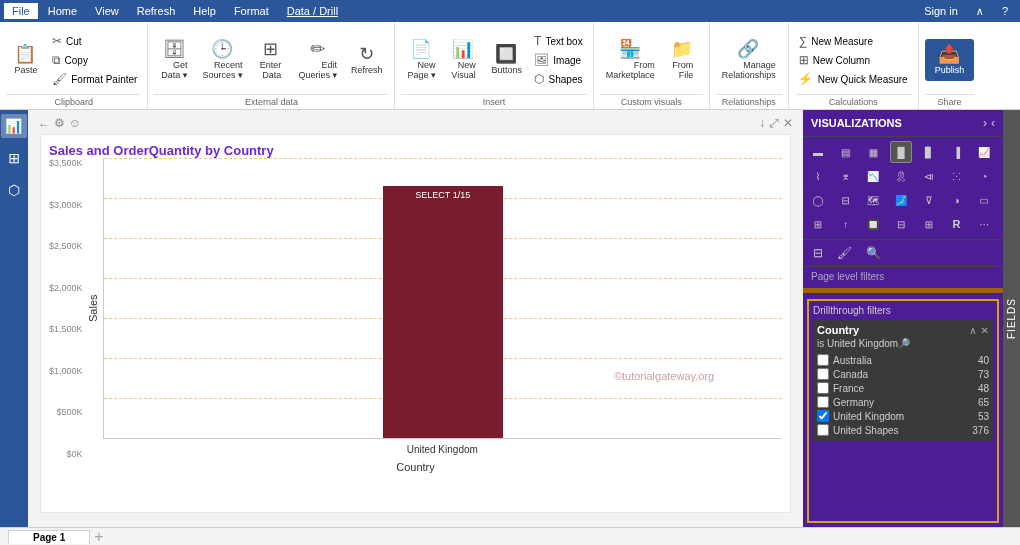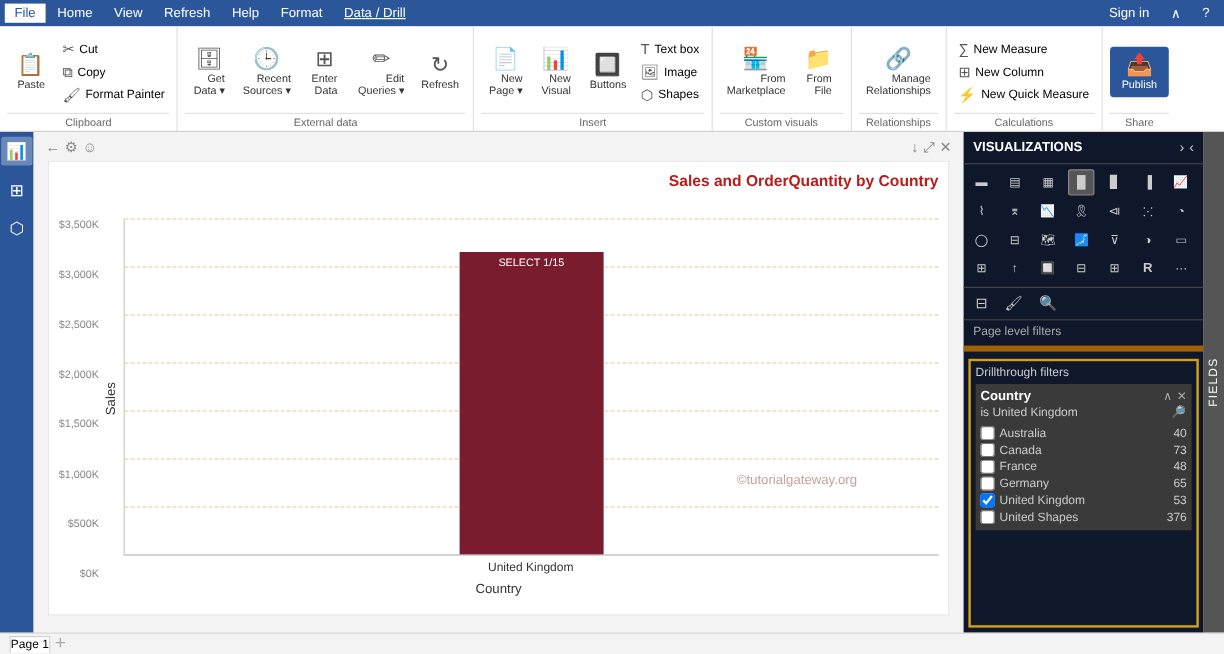--- a/index.html
+++ b/index.html
@@ -23,25 +23,25 @@
     .ribbon-btn-s .icon-s { font-size: 12px; color: #555; }
 
     
     .left-icons { width: 28px; background: #2b579a; display: flex; flex-direction: column; align-items: center; padding: 4px 0; gap: 8px; }
     .left-icons .icon-item { color: white; font-size: 14px; cursor: pointer; padding: 4px; }
     .left-icons .icon-item.active { background: rgba(255,255,255,0.3); border-radius: 2px; }
     .canvas-nav { display: flex; justify-content: space-between; align-items: center; padding: 2px 6px; background: #f3f3f3; }
     .nav-btn { font-size: 12px; color: #888; cursor: pointer; background: none; border: none; }
 
     .chart-container { background: white; margin: 2px 8px; padding: 8px; height: calc(100% - 30px); position: relative; border: 1px solid #e8e8e8; }
-    .chart-title { text-align: right; color: #b91c1c; font-size: 13px; font-weight: 600; margin-bottom: 24px; }
+    .chart-title { text-align: left; color: #6d28d9; font-size: 13px; font-weight: 600; margin-bottom: 0; }
     .chart-area { display: flex; height: calc(100% - 60px); }
 
     
-    .right-panel { width: 200px; background: #0f172a; color: white; display: flex; flex-direction: column; }
+    .right-panel { width: 200px; background: #4c1d95; color: white; display: flex; flex-direction: column; }
     .viz-header { display: flex; justify-content: space-between; align-items: center; padding: 6px 8px; border-bottom: 1px solid #444; }
     .viz-title { font-size: 11px; font-weight: bold; color: white; }
     .viz-controls { display: flex; gap: 4px; }
     .viz-ctrl { font-size: 12px; color: #ccc; cursor: pointer; }
 
     .viz-icons-grid { display: grid; grid-template-columns: repeat(7, 1fr); gap: 2px; padding: 4px; border-bottom: 1px solid #444; }
     .viz-icon { width: 22px; height: 22px; display: flex; align-items: center; justify-content: center; cursor: pointer; border-radius: 2px; font-size: 10px; color: #ccc; }
     .viz-icon.active { background: #555; border: 1px solid #888; }
 
     .viz-tabs { display: flex; gap: 2px; padding: 4px; border-bottom: 1px solid #444; }
@@ -51,29 +51,29 @@
     .viz-section-title { font-size: 10px; color: #aaa; margin-bottom: 2px; }
     .viz-drag-zone { font-size: 10px; color: #888; font-style: italic; padding: 2px 0; }
 
     .drillthrough-section { border: 2px solid #d4a017; margin: 4px; padding: 4px; flex: 1; }
     .drillthrough-title { font-size: 10px; color: #ccc; margin-bottom: 4px; }
     .filter-card { background: #3a3a3a; padding: 4px; }
     .filter-header { display: flex; justify-content: space-between; align-items: center; margin-bottom: 2px; }
     .filter-field-name { font-size: 11px; color: white; font-weight: bold; }
     .filter-controls { display: flex; gap: 4px; }
     .filter-ctrl { font-size: 10px; color: #aaa; cursor: pointer; }
-    .filter-condition { font-size: 10px; color: #ccc; margin-bottom: 4px; display: flex; justify-content: space-between; align-items: center; }
+    .filter-condition { font-size: 10px; color: #ccc; margin-bottom: 4px; display: flex; align-items: center; }
     .filter-item { display: flex; align-items: center; gap: 4px; padding: 1px 0; }
     .filter-item input[type="checkbox"] { width: 12px; height: 12px; cursor: pointer; }
     .filter-item-label { font-size: 10px; color: #ccc; flex: 1; }
     .filter-item-count { font-size: 10px; color: #ccc; }
 
     
     .status-bar { height: 18px; background: #f3f3f3; border-top: 1px solid #d1d1d1; display: flex; align-items: center; padding: 0 8px; }
-    .page-tab { background: white; border: 1px solid #d1d1d1; border-bottom: none; padding: 1px 0; font-size: 10px; margin-right: 2px; cursor: pointer; }
+    .page-tab { background: white; border: 1px solid #d1d1d1; border-bottom: none; padding: 1px 24px; font-size: 10px; margin-right: 2px; cursor: pointer; font-weight: bold; }
 
     .fields-sidebar { writing-mode: vertical-rl; transform: rotate(180deg); background: #555; color: white; font-size: 10px; padding: 6px 3px; cursor: pointer; letter-spacing: 1px; display: flex; align-items: center; justify-content: center; }
   </style>
 </head>
 <body>
 
 <div class="menu-bar">
   <span class="active">File</span>
   <span>Home</span>
   <span>View</span>

